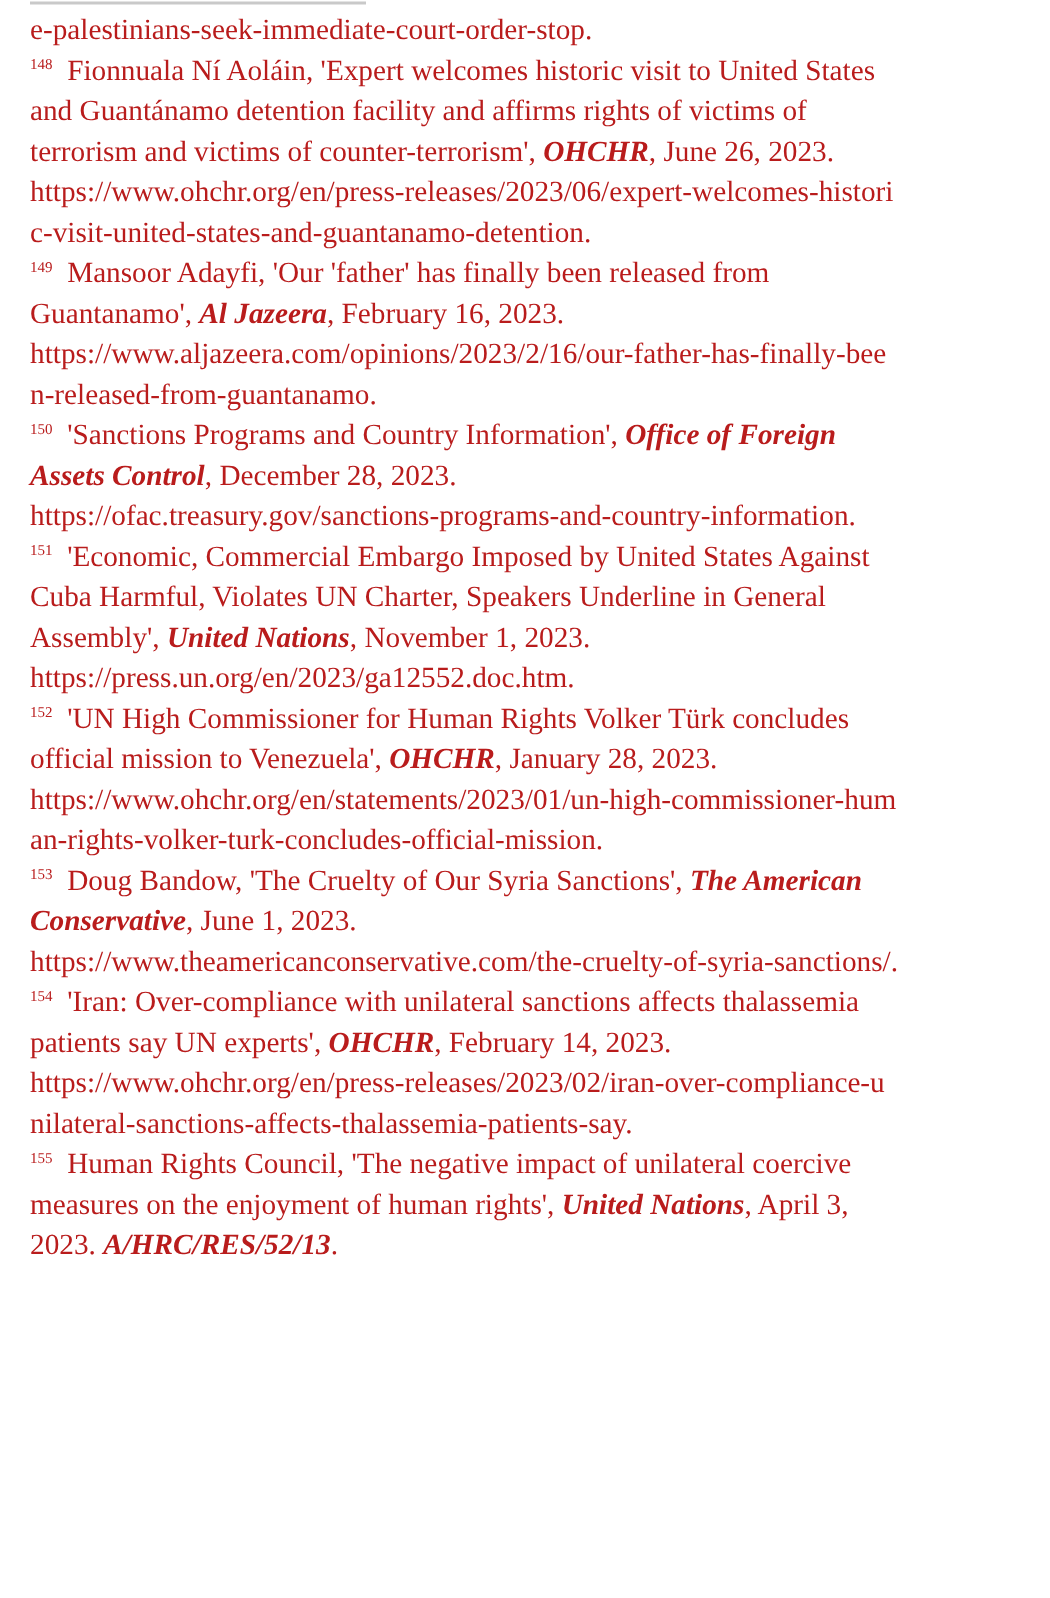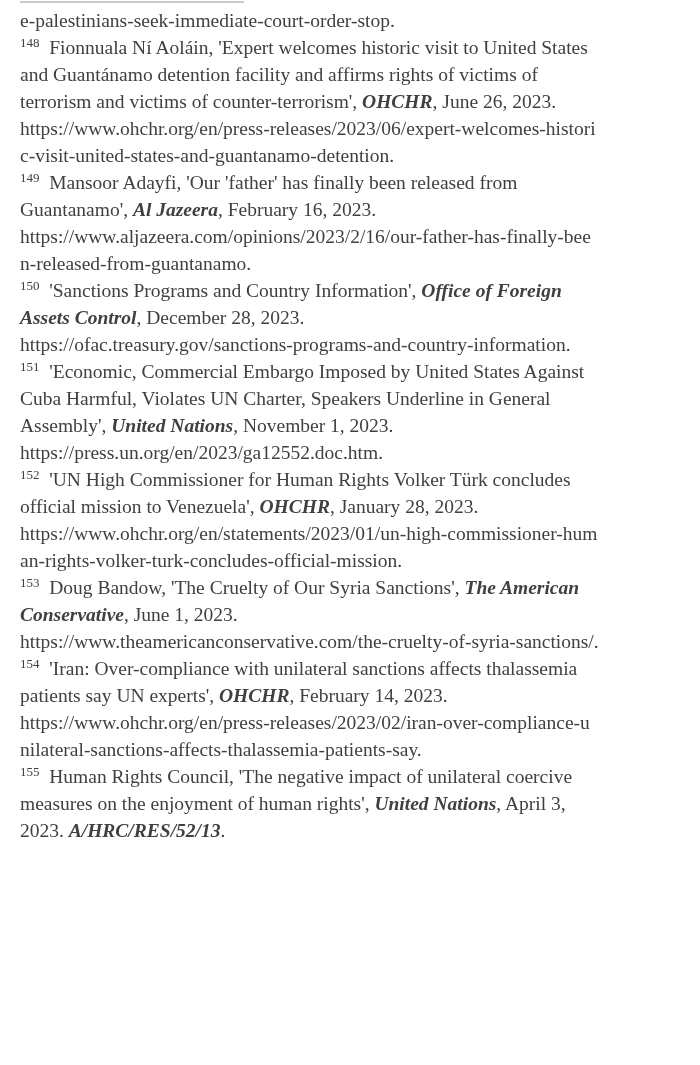--- a/index.html
+++ b/index.html
@@ -7,21 +7,21 @@
     padding: 0;
     background: #ffffff;
   }
   .page {
     position: relative;
     width: 700px;
     height: 1065px;
     background: #ffffff;
     overflow: hidden;
     font-family: "Liberation Serif", "DejaVu Serif", serif;
-    color: #404040;
+    color: #b91c1c;
   }
   .separator {
     position: absolute;
     left: 20px;
     top: 1px;
     width: 224px;
     height: 2px;
     background: #c9c9c9;
   }
   .textblock {
@@ -32,21 +32,21 @@
     font-size: 19.5px;
     line-height: 27px;
     white-space: pre;
   }
   .line {
     height: 27px;
   }
   .seg-n { font-style: normal; }
   .seg-i { font-style: italic; font-weight: bold; }
   .seg-sup {
-    font-size: 13px;
+    font-size: 10px;
     position: relative;
     top: -7px;
     font-style: normal;
   }
 </style>
 </head>
 <body>
 
 <div class="page">
   <div class="separator"></div>

